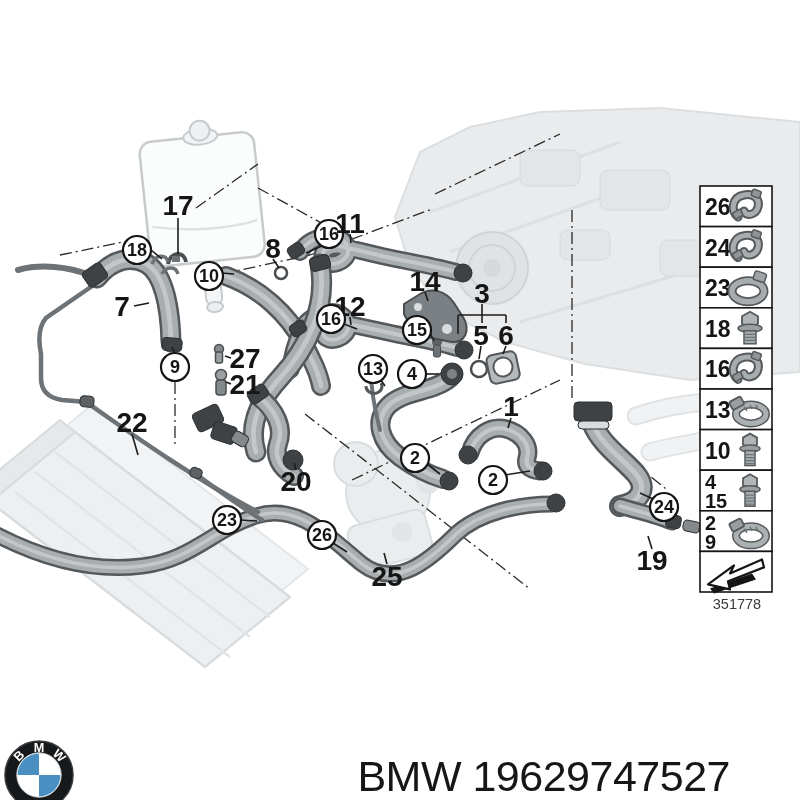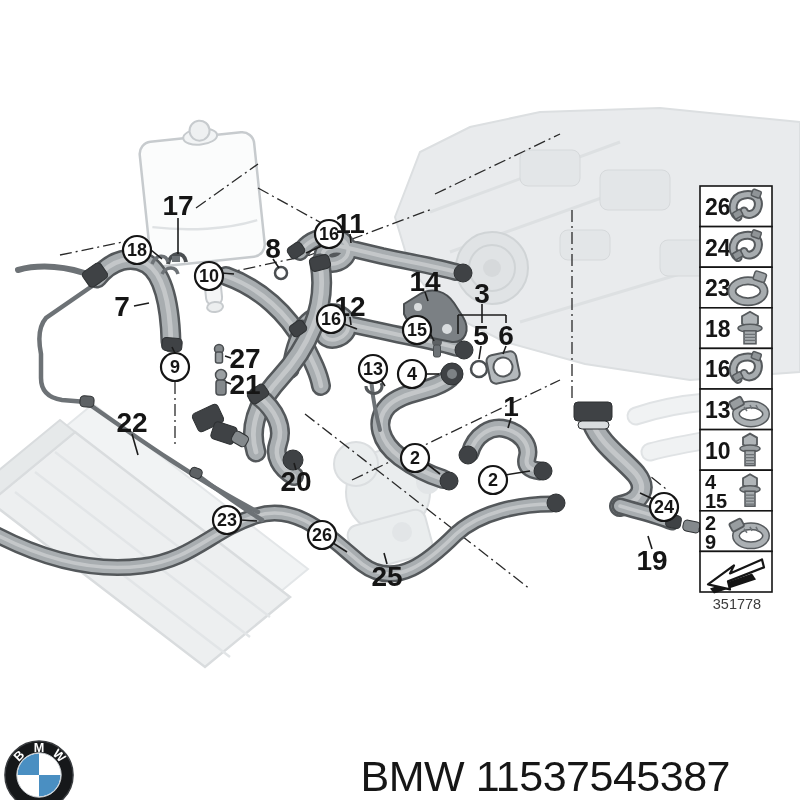--- a/index.html
+++ b/index.html
@@ -409,15 +409,15 @@
   <path d="M38,38 L16,38 A22,22 0 0 1 38,16 Z" fill="#4a8fc2"></path>
   <path d="M38,38 L38,16 A22,22 0 0 1 60,38 Z" fill="#ffffff"></path>
   <path d="M38,38 L60,38 A22,22 0 0 1 38,60 Z" fill="#4a8fc2"></path>
   <path d="M38,38 L38,60 A22,22 0 0 1 16,38 Z" fill="#ffffff"></path>
   <circle cx="38" cy="38" r="22.8" fill="none" stroke="#c9ced2" stroke-width="1"></circle>
   <text x="17.5" y="18.5" transform="rotate(-45 17.5 18.5)" text-anchor="middle" dominant-baseline="central" font-size="13" font-weight="bold" fill="#ffffff">B</text>
   <text x="38" y="10.5" text-anchor="middle" dominant-baseline="central" font-size="13" font-weight="bold" fill="#ffffff">M</text>
   <text x="58.5" y="18.5" transform="rotate(45 58.5 18.5)" text-anchor="middle" dominant-baseline="central" font-size="13" font-weight="bold" fill="#ffffff">W</text>
 </svg>
 
-<div id="part-number">BMW 11537545387</div>
+<div id="part-number">BMW 19629747527</div>
 
 </div>
 
 </body></html>

